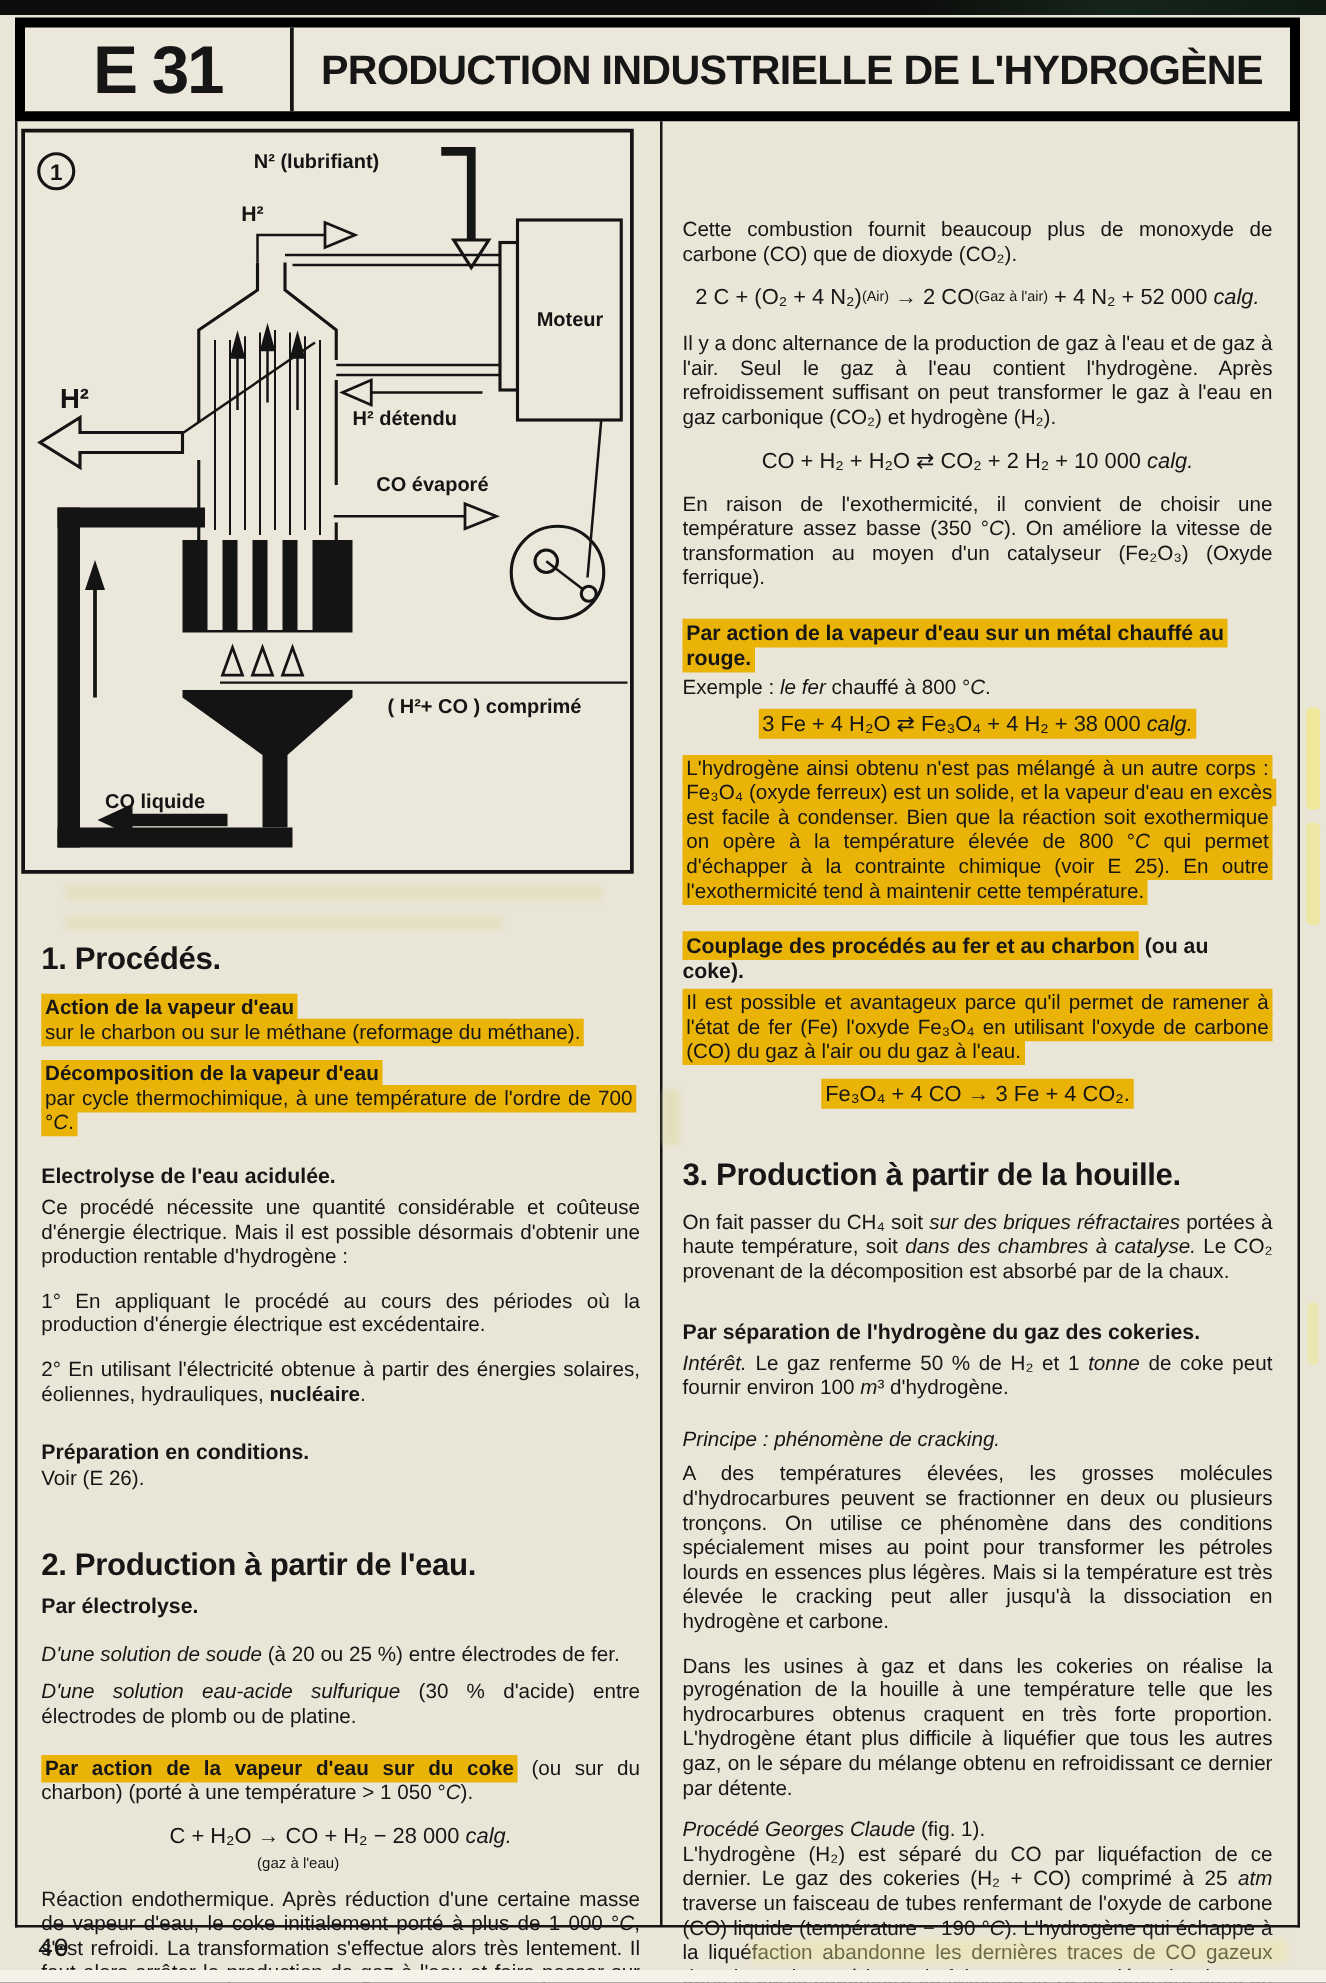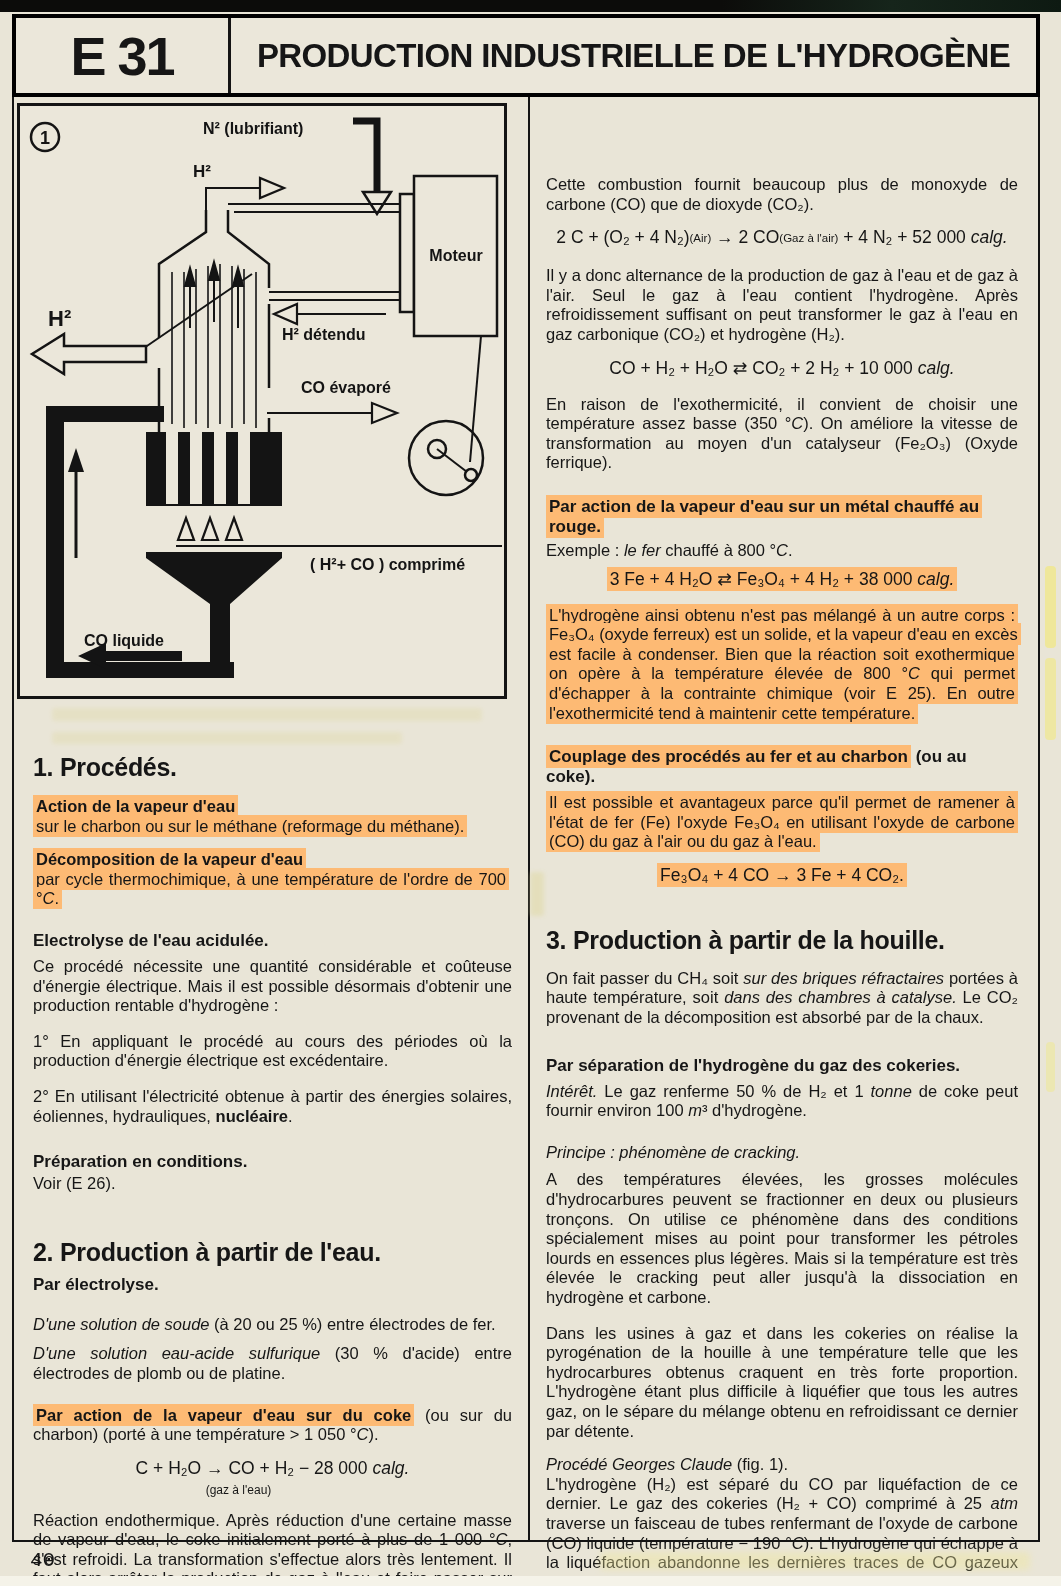--- a/index.html
+++ b/index.html
@@ -3,21 +3,21 @@
 <meta charset="utf-8">
 <style>
   html,body{margin:0;padding:0;background:#6f6d66;}
   .page{position:relative;width:1061px;height:1586px;margin:0 auto;background:#e9e5d7;
         font-family:"Liberation Sans",sans-serif;color:#161616;overflow:hidden;}
   .top-strip{position:absolute;left:0;top:0;width:100%;height:12px;
         background:linear-gradient(90deg,#0c0c0a 0%,#0c0c0a 68%,#16251b 84%,#0e1a12 100%);}
   .bottom-strip{position:absolute;left:0;bottom:0;width:100%;height:10px;background:#f5f3e9;}
 
   .header-box{position:absolute;left:12px;top:14px;width:1028px;height:83px;box-sizing:border-box;
-        border:4px solid #000000;background:#ebe7da;display:flex;}
+        border:8px solid #000000;background:#ebe7da;display:flex;}
   .code-cell{width:212px;border-right:3px solid #141414;display:flex;align-items:center;justify-content:center;
         font-weight:bold;font-size:54px;letter-spacing:-2px;}
   .title-cell{flex:1;display:flex;align-items:center;justify-content:center;
         font-weight:bold;font-size:33px;letter-spacing:-0.6px;white-space:nowrap;}
 
   .content-box{position:absolute;left:12px;top:97px;width:1028px;height:1445px;box-sizing:border-box;
         border:2.5px solid #141414;border-top:none;display:flex;}
   .col-left{width:514px;position:relative;}
   .col-right{flex:1;border-left:2.5px solid #141414;padding:78px 20px 0 16px;box-sizing:border-box;}
 
@@ -30,21 +30,21 @@
 
   .p{font-size:16.5px;line-height:19.6px;text-align:justify;margin:0 0 13px;}
   .h1{font-size:25px;font-weight:bold;margin:0 0 15px;letter-spacing:-0.3px;}
   .h2{font-size:17px;font-weight:bold;margin:22px 0 6px;}
   .lead{margin-top:0;}
   .eq{font-size:17.5px;text-align:center;margin:12px 0 16px;}
   .eq i, .p i{font-style:italic;}
   .eq .stk{display:inline-flex;flex-direction:row;align-items:center;}
   .eq .ul{font-size:11.5px;line-height:12px;margin-top:0;text-align:center;}
   .note{font-size:12px;text-align:center;margin:-12px 0 14px;transform:translateX(-34px);}
-  .hl{background:#fdba74;padding:2px 3px;box-decoration-break:clone;-webkit-box-decoration-break:clone;}
+  .hl{background:#eab308;padding:2px 3px;box-decoration-break:clone;-webkit-box-decoration-break:clone;}
 
   .page-number{position:absolute;left:30px;top:1549px;font-size:21px;font-family:Liberation Mono, monospace;}
 
   .streak{position:absolute;background:#efe79a;border-radius:4px;}
   .ghost{position:absolute;background:#ded79b;opacity:.30;filter:blur(2px);border-radius:3px;}
 </style>
 </head>
 <body>
 
 <div class="page">

